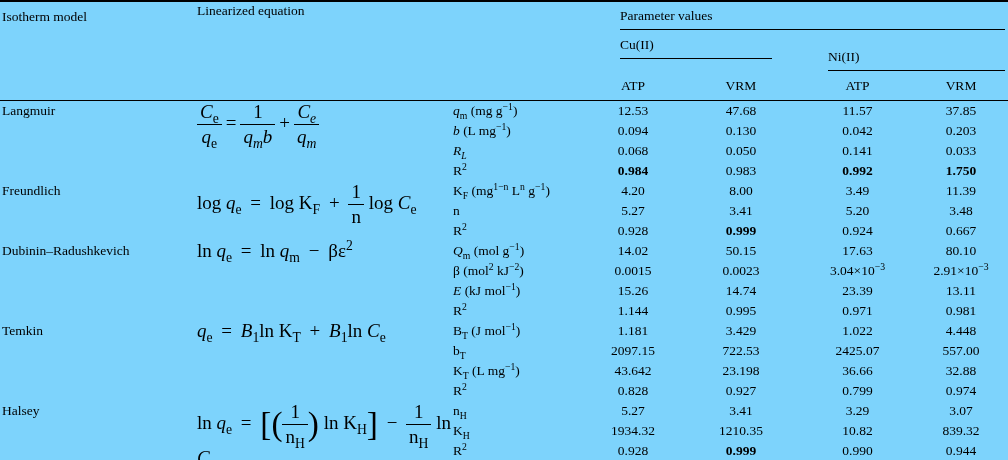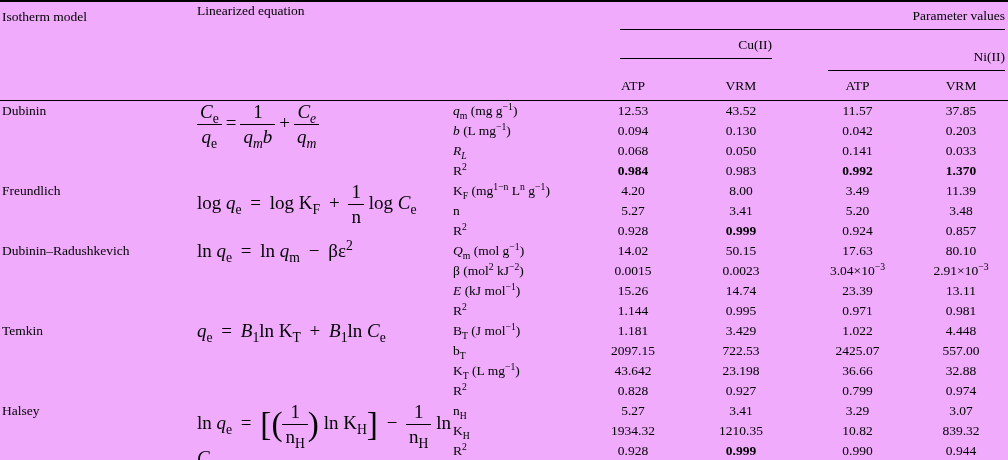--- a/index.html
+++ b/index.html
@@ -1,37 +1,37 @@
 <!DOCTYPE html>
 <html><head>
 <meta charset="utf-8">
 <style>
   html,body{margin:0;padding:0;background:#fff;}
   .page{
-    width:1008px;height:460px;background:#f0abfc;overflow:hidden;
+    width:1008px;height:460px;background:#7dd3fc;overflow:hidden;
     font-family:"Liberation Serif","DejaVu Serif",serif;
     font-size:13.5px;color:#000;
   }
   table.iso-table{
     table-layout:fixed;border-collapse:collapse;width:1008px;
     border-top:2.5px solid #000;border-bottom:2.5px solid #000;
   }
   col.c-model{width:197px;}
   col.c-eq{width:256px;}
   col.c-param{width:132px;}
   col.c-cuatp{width:96px;}
   col.c-cuvrm{width:120px;}
   col.c-niatp{width:113px;}
   col.c-nivrm{width:94px;}
 
   th{font-weight:normal;text-align:left;padding:0;vertical-align:top;font-size:13.5px;}
   thead{border-bottom:1.5px solid #000;}
   .model-h{padding:7px 0 0 2px;}
   .eq-h{padding-top:1px;}
-  .rule-under{border-bottom:1px solid #000;text-align:right;padding:6px 0 5px 0;}
+  .rule-under{border-bottom:1px solid #000;text-align:left;padding:6px 0 5px 0;}
   .pv-rule{margin:0 3px 0 35px;}
   .cu-rule{margin:0 29px 12px 35px;padding-top:7px;}
   .ni-rule{margin:12px 3px 0 27px;padding-top:7px;}
   .sorbent-row th{text-align:center;padding:7px 0 6px 0;}
 
   tbody td{height:20px;line-height:20px;padding:0;font-size:13.5px;}
   tbody tr:last-child td{padding-bottom:6px;}
   .model-cell{padding-left:2px;vertical-align:top;}
   .eq-cell{vertical-align:top;font-size:19px;}
   .param-cell{vertical-align:top;margin-left:48px;}
@@ -79,25 +79,25 @@
       </tr>
       <tr class="sorbent-row">
         <th>ATP</th>
         <th>VRM</th>
         <th>ATP</th>
         <th>VRM</th>
       </tr>
     </thead>
     <tbody>
         <tr>
-          <td class="model-cell" rowspan="4">Dubinin</td>
+          <td class="model-cell" rowspan="4">Langmuir</td>
           <td class="eq-cell" rowspan="4"><span class="frac"><span class="num"><i>C</i><sub>e</sub></span><span class="den"><i>q</i><sub>e</sub></span></span><span class="op">=</span><span class="frac"><span class="num">1</span><span class="den"><i>q<sub>m</sub>b</i></span></span><span class="op">+</span><span class="frac"><span class="num"><i>C<sub>e</sub></i></span><span class="den"><i>q<sub>m</sub></i></span></span></td>
           <td class="param-cell"><i>q</i><sub>m</sub> (mg g<sup>−1</sup>)</td>
           <td class="val-cell">12.53</td>
-          <td class="val-cell">43.52</td>
+          <td class="val-cell">47.68</td>
           <td class="val-cell">11.57</td>
           <td class="val-cell">37.85</td>
         </tr>
         <tr>
           <td class="param-cell"><i>b</i> (L mg<sup>−1</sup>)</td>
           <td class="val-cell">0.094</td>
           <td class="val-cell">0.130</td>
           <td class="val-cell">0.042</td>
           <td class="val-cell">0.203</td>
         </tr>
@@ -106,21 +106,21 @@
           <td class="val-cell">0.068</td>
           <td class="val-cell">0.050</td>
           <td class="val-cell">0.141</td>
           <td class="val-cell">0.033</td>
         </tr>
         <tr>
           <td class="param-cell">R<sup>2</sup></td>
           <td class="val-cell bold">0.984</td>
           <td class="val-cell">0.983</td>
           <td class="val-cell bold">0.992</td>
-          <td class="val-cell bold">1.370</td>
+          <td class="val-cell bold">1.750</td>
         </tr>
         <tr>
           <td class="model-cell" rowspan="3">Freundlich</td>
           <td class="eq-cell" rowspan="3">log <i>q</i><sub>e</sub> <span class="op">=</span> log K<sub>F</sub> <span class="op">+</span> <span class="frac"><span class="num">1</span><span class="den">n</span></span> log <i>C</i><sub>e</sub></td>
           <td class="param-cell">K<sub>F</sub> (mg<sup>1−n</sup> L<sup>n</sup> g<sup>−1</sup>)</td>
           <td class="val-cell">4.20</td>
           <td class="val-cell">8.00</td>
           <td class="val-cell">3.49</td>
           <td class="val-cell">11.39</td>
         </tr>
@@ -129,21 +129,21 @@
           <td class="val-cell">5.27</td>
           <td class="val-cell">3.41</td>
           <td class="val-cell">5.20</td>
           <td class="val-cell">3.48</td>
         </tr>
         <tr>
           <td class="param-cell">R<sup>2</sup></td>
           <td class="val-cell">0.928</td>
           <td class="val-cell bold">0.999</td>
           <td class="val-cell">0.924</td>
-          <td class="val-cell">0.857</td>
+          <td class="val-cell">0.667</td>
         </tr>
         <tr>
           <td class="model-cell" rowspan="4">Dubinin–Radushkevich</td>
           <td class="eq-cell" rowspan="4">ln <i>q</i><sub>e</sub> <span class="op">=</span> ln <i>q</i><sub>m</sub> <span class="op">−</span> βε<sup>2</sup></td>
           <td class="param-cell"><i>Q</i><sub>m</sub> (mol g<sup>−1</sup>)</td>
           <td class="val-cell">14.02</td>
           <td class="val-cell">50.15</td>
           <td class="val-cell">17.63</td>
           <td class="val-cell">80.10</td>
         </tr>

